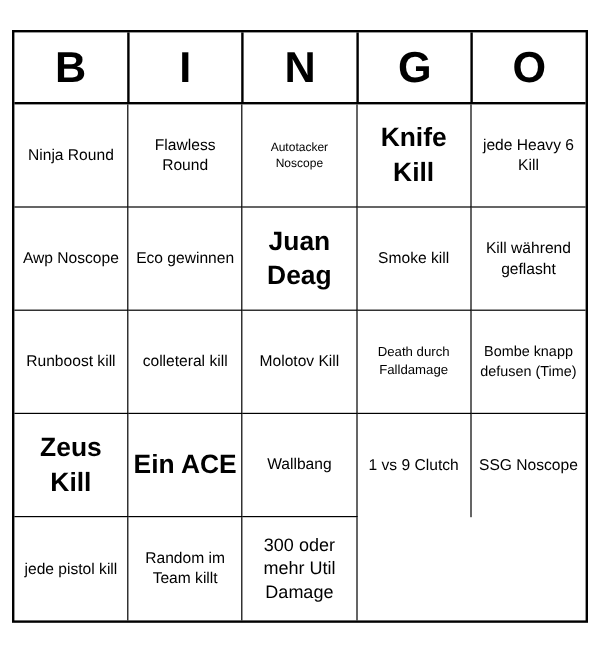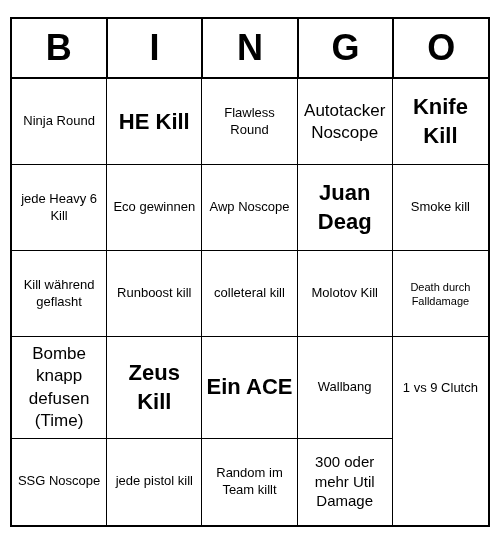--- a/index.html
+++ b/index.html
@@ -79,35 +79,34 @@
 <div class="bingo-container">
   <div class="bingo-header">
   <div class="bingo-header-cell">B</div>
       <div class="bingo-header-cell">I</div>
       <div class="bingo-header-cell">N</div>
       <div class="bingo-header-cell">G</div>
       <div class="bingo-header-cell">O</div>
     </div>
   <div class="bingo-grid">
   <div class="bingo-cell">Ninja Round</div>
-      <div class="bingo-cell large-text">HE Kill</div>
       <div class="bingo-cell">Flawless Round</div>
-      <div class="bingo-cell" style="font-size: 17px;">Autotacker Noscope</div>
+      <div class="bingo-cell" style="font-size: 10px;">Autotacker Noscope</div>
       <div class="bingo-cell large-text">Knife Kill</div>
       <div class="bingo-cell">jede Heavy 6 Kill</div>
+      <div class="bingo-cell">Awp Noscope</div>
       <div class="bingo-cell">Eco gewinnen</div>
-      <div class="bingo-cell">Awp Noscope</div>
       <div class="bingo-cell large-text">Juan Deag</div>
       <div class="bingo-cell">Smoke kill</div>
       <div class="bingo-cell">Kill während geflasht</div>
       <div class="bingo-cell">Runboost kill</div>
       <div class="bingo-cell">colleteral kill</div>
       <div class="bingo-cell">Molotov Kill</div>
       <div class="bingo-cell" style="font-size: 11px;">Death durch Falldamage</div>
-      <div class="bingo-cell" style="font-size: 17px;">Bombe knapp defusen (Time)</div>
+      <div class="bingo-cell" style="font-size: 12px;">Bombe knapp defusen (Time)</div>
       <div class="bingo-cell large-text">Zeus Kill</div>
       <div class="bingo-cell large-text">Ein ACE</div>
       <div class="bingo-cell">Wallbang</div>
       <div class="bingo-cell">1 vs 9 Clutch</div>
       <div class="bingo-cell">SSG Noscope</div>
       <div class="bingo-cell">jede pistol kill</div>
       <div class="bingo-cell">Random im Team killt</div>
       <div class="bingo-cell" style="font-size: 15px;">300 oder mehr Util Damage</div>
     </div>
 </div>

